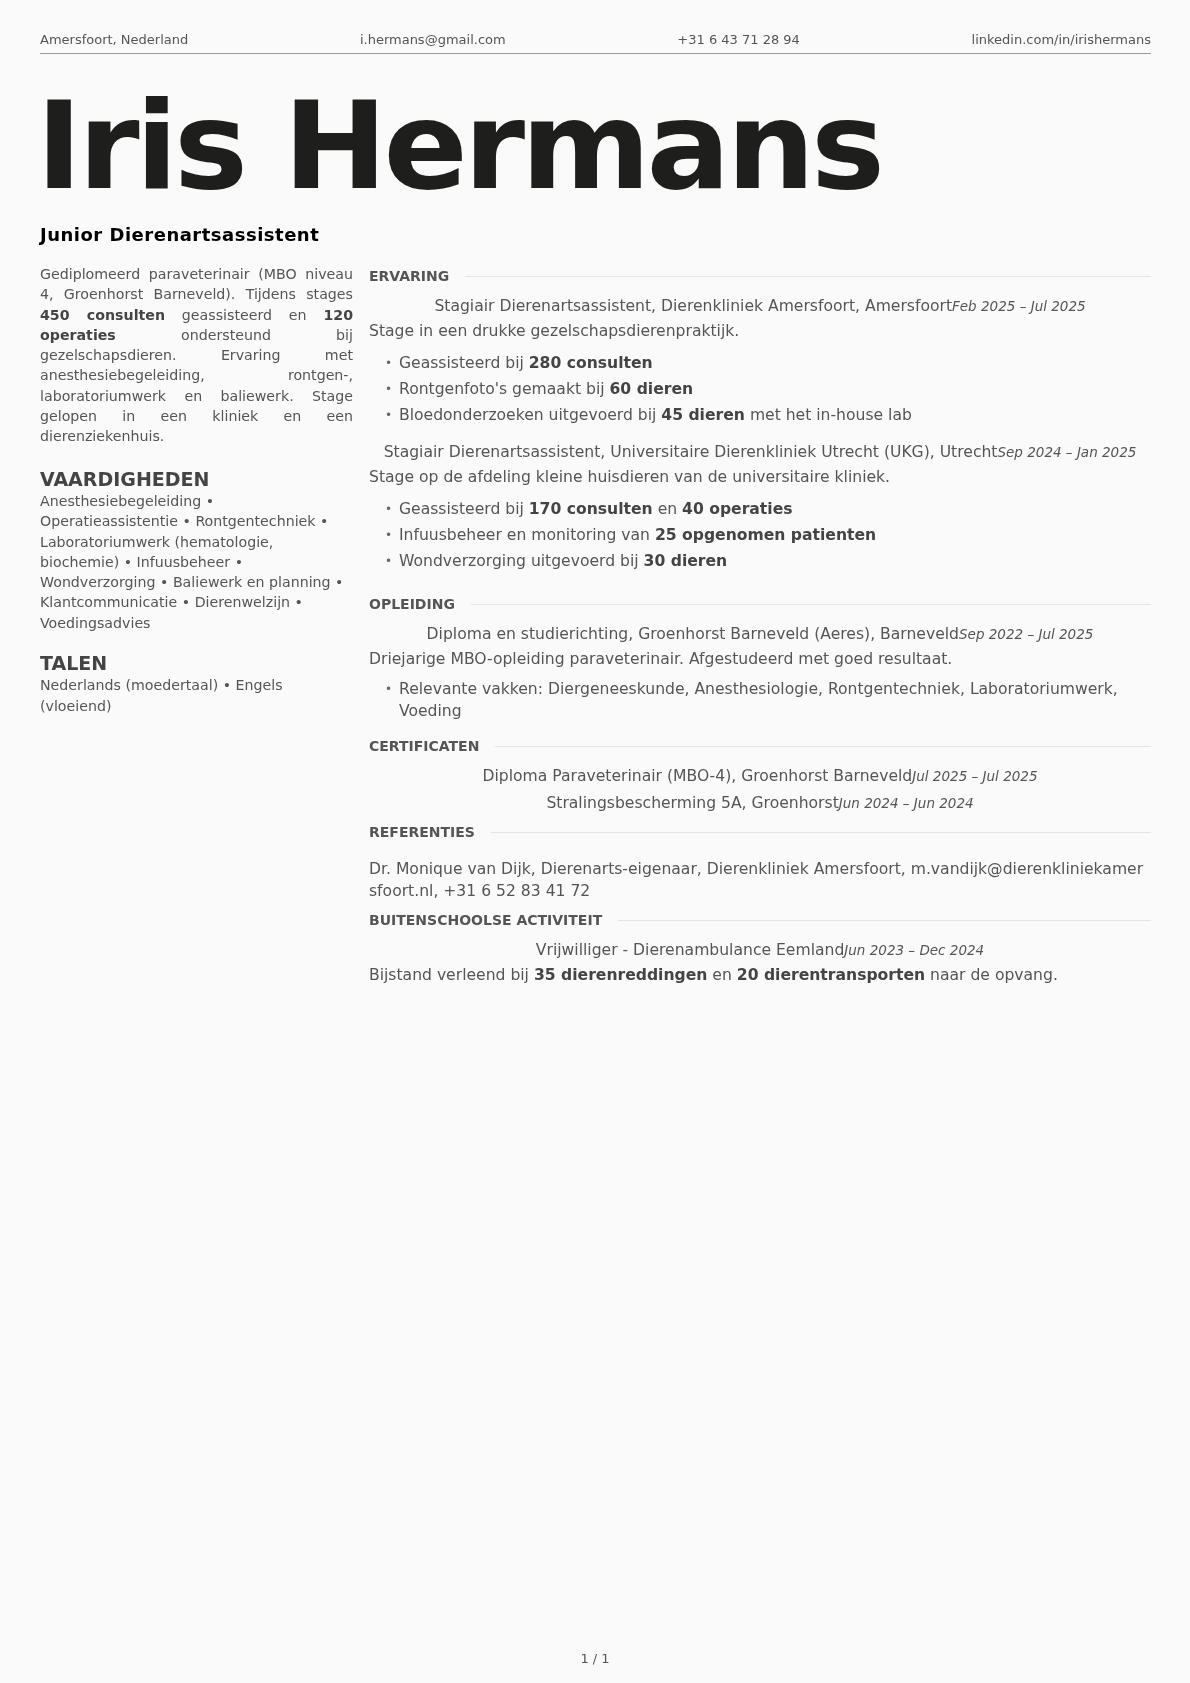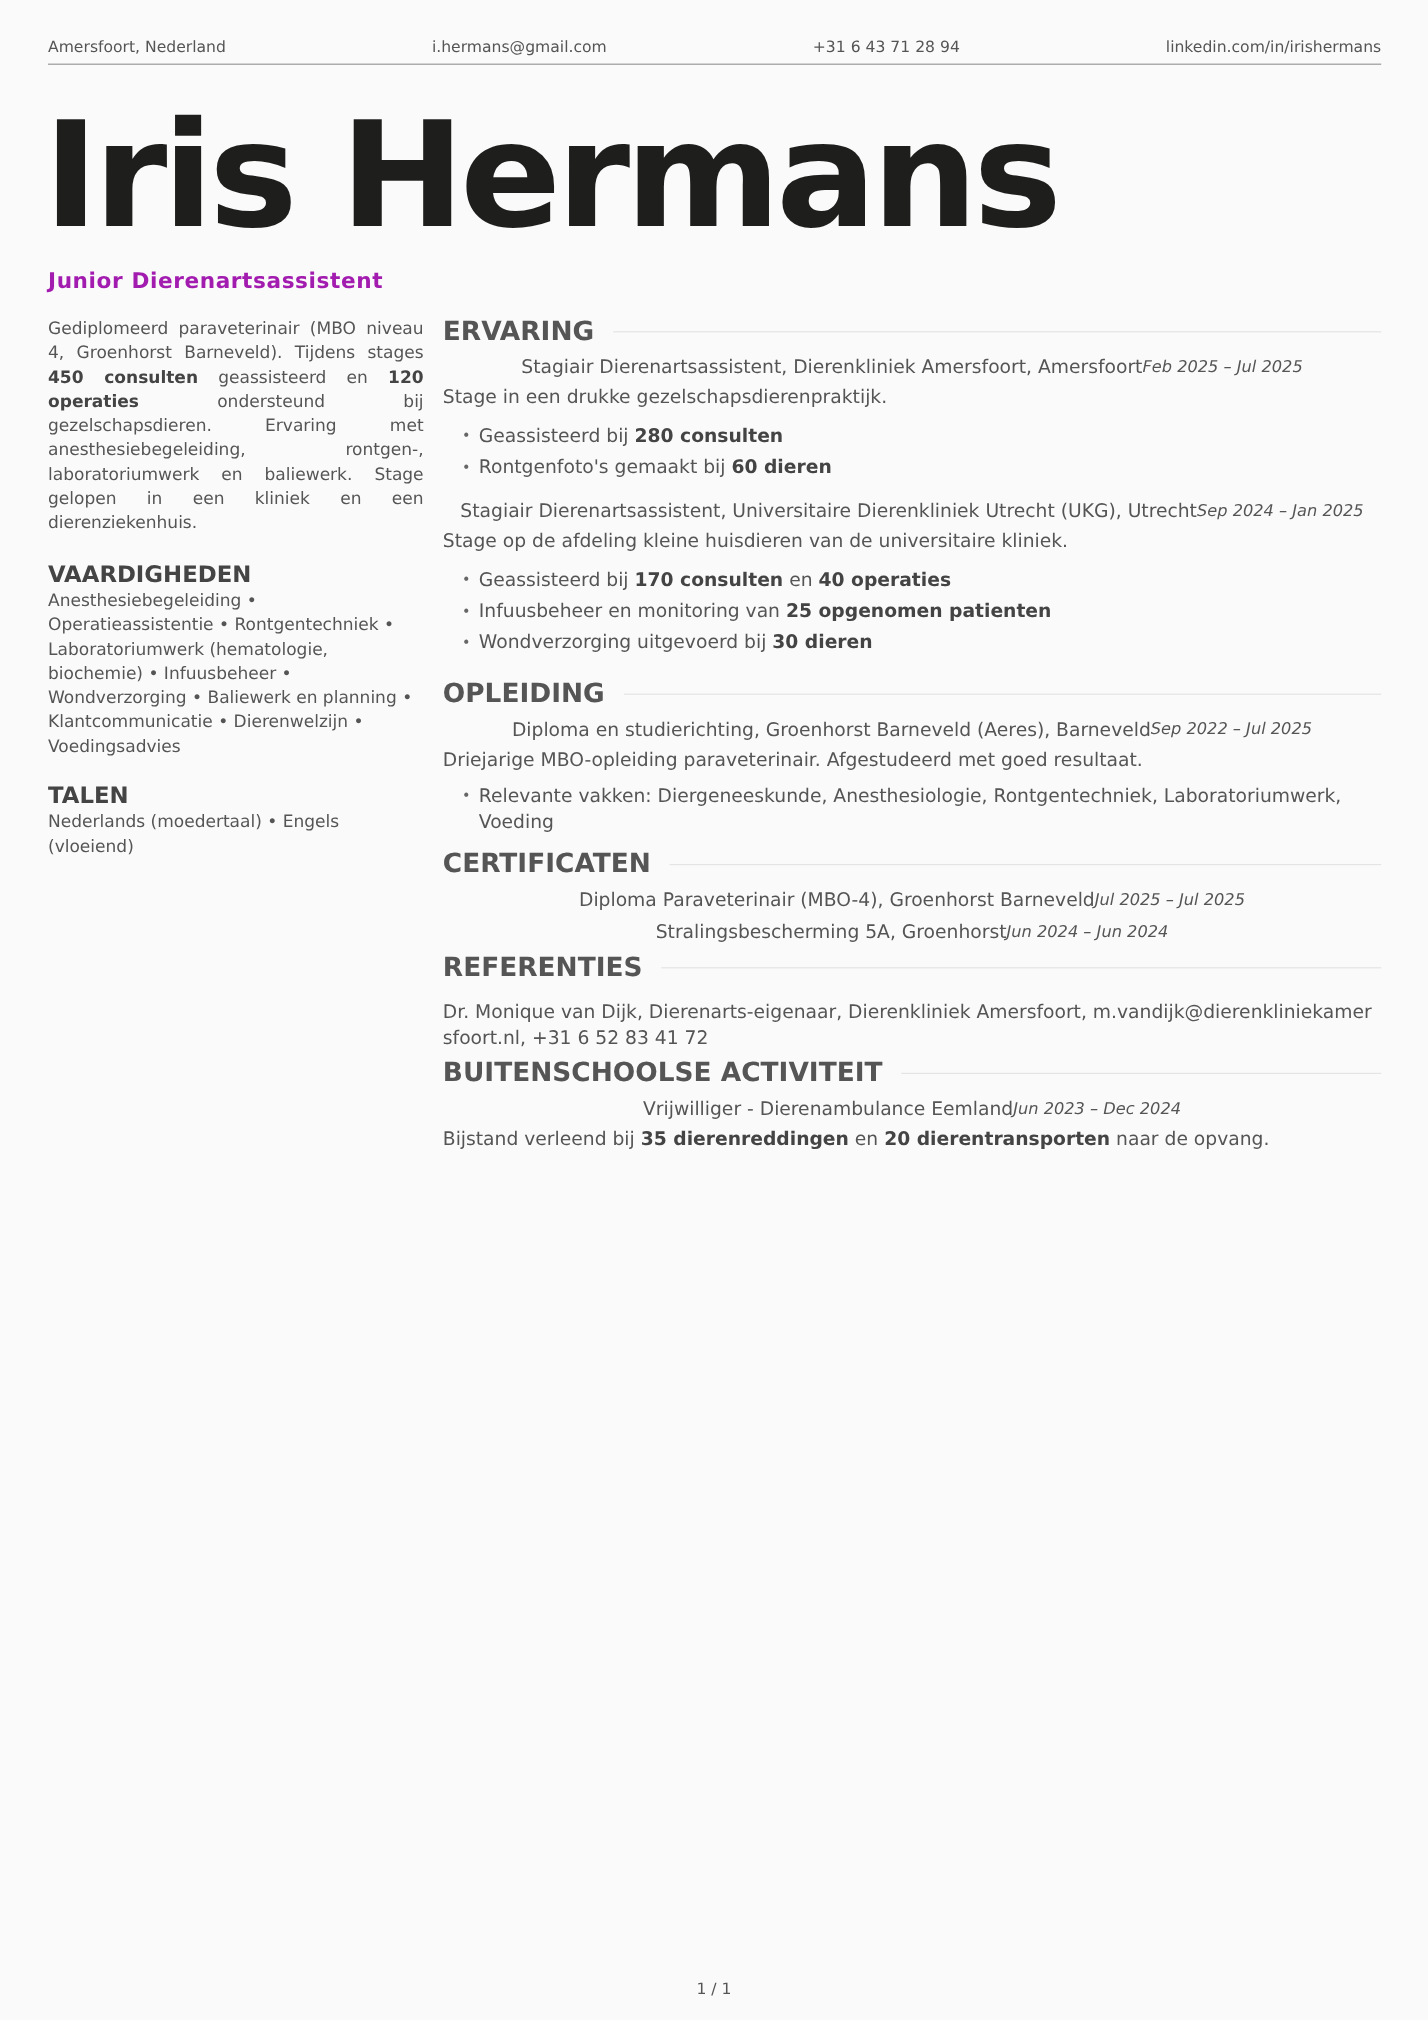--- a/index.html
+++ b/index.html
@@ -21,37 +21,37 @@
     .name {
       position: absolute; left: 36px; top: 82px;
       font-family: "DejaVu Sans", sans-serif;
       font-weight: bold;
       font-size: 122px; letter-spacing: -4px;
       color: #1e1f1d; line-height: 1.05;
       transform: scaleX(1.02); transform-origin: left;
     }
     .subtitle {
       position: absolute; left: 40px; top: 224px;
-      font-size: 18px; font-weight: bold; color: #a21caf; letter-spacing: 0.5px;
+      font-size: 18px; font-weight: bold; color: #000000; letter-spacing: 0.5px;
     }
     .left-col {
       position: absolute; left: 40px; top: 264px; width: 313px;
       font-size: 14.2px; line-height: 20.3px; color: #555;
     }
     .left-col .summary { text-align: justify; margin: 0 0 22px 0; }
     .left-col b { color: #444; }
     .left-head { font-weight: bold; font-size: 19px; color: #444; margin: 0 0 2px 0; }
     .left-block { margin-bottom: 20px; }
     .right-col {
       position: absolute; left: 369px; top: 264px; width: 782px;
       font-size: 15.6px; line-height: 25px; color: #555;
     }
     .sec-head {
       display: flex; align-items: center; gap: 16px;
-      font-weight: bold; font-size: 22px; color: #555;
+      font-weight: bold; font-size: 14px; color: #555;
       margin: 0 0 6px 0; height: 24px;
     }
     .sec-head .rule { flex: 1; height: 1px; background: #e4e4e4; }
     .entry-row { display: flex; justify-content: center; }
     .date { font-style: italic; font-size: 13.5px; color: #555; white-space: nowrap; }
     ul.bullets { list-style: none; margin: 6px 0 4px 0; padding: 0 0 0 16px; }
     ul.bullets li { position: relative; padding-left: 14px; line-height: 26px; }
     ul.bullets li::before { content: "•"; position: absolute; left: 0; color: #666; font-size: 12px; }
     ul.bullets b, .right-col b { color: #444; }
     .gap-s { height: 8px; }
@@ -97,20 +97,21 @@
 
   <div>
     <div class="entry-row">
       <span>Stagiair Dierenartsassistent, Dierenkliniek Amersfoort, Amersfoort</span>
       <span class="date">Feb 2025 – Jul 2025</span>
     </div>
     <div>Stage in een drukke gezelschapsdierenpraktijk.</div>
     <ul class="bullets">
       <li><span>Geassisteerd bij </span><b>280 consulten</b><span></span></li>
       <li><span>Rontgenfoto's gemaakt bij </span><b>60 dieren</b><span></span></li>
+      <li><span>Bloedonderzoeken uitgevoerd bij </span><b>45 dieren</b><span> met het in-house lab</span></li>
     </ul>
   </div>
 
   <div class="gap-s"></div>
 
   <div>
     <div class="entry-row">
       <span>Stagiair Dierenartsassistent, Universitaire Dierenkliniek Utrecht (UKG), Utrecht</span>
       <span class="date">Sep 2024 – Jan 2025</span>
     </div>

